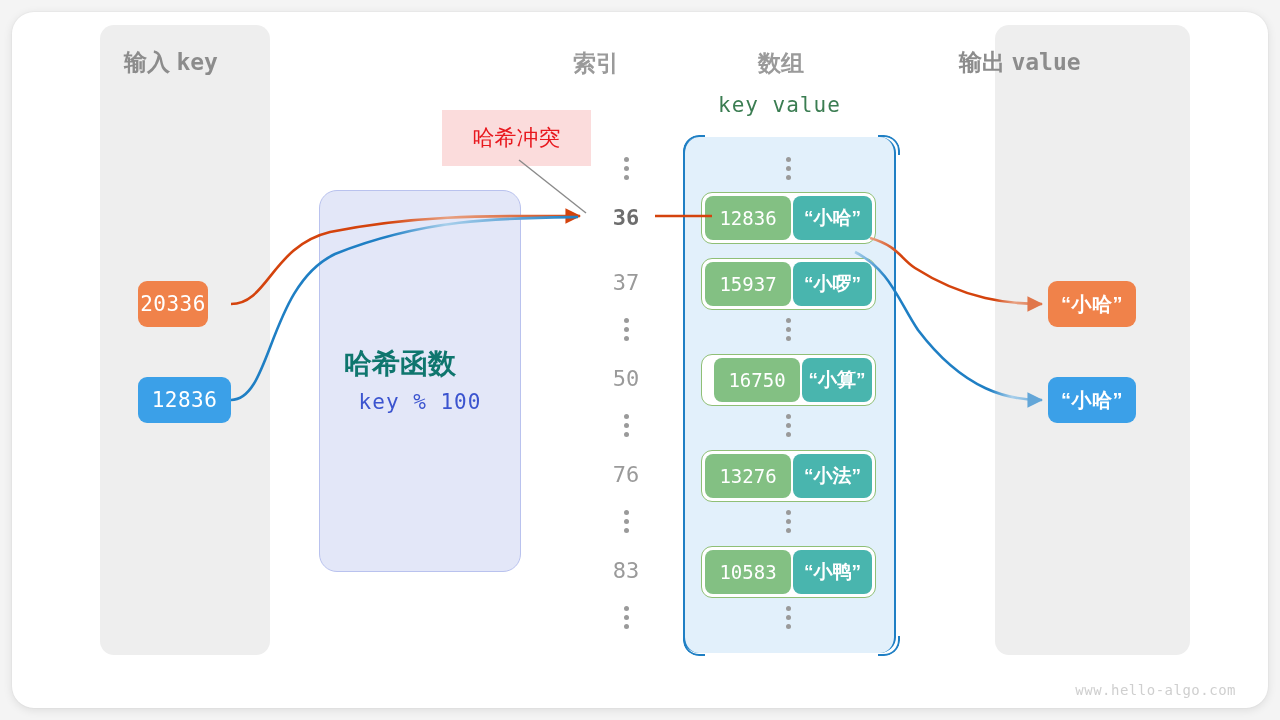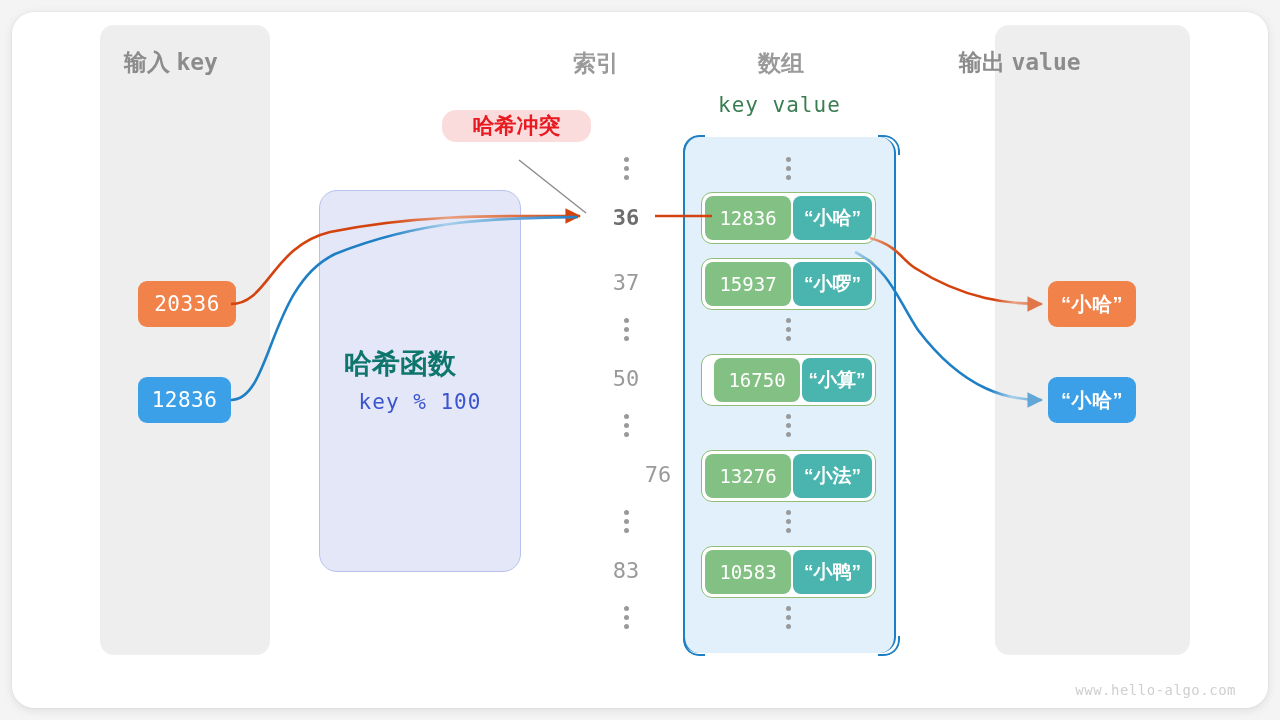--- a/index.html
+++ b/index.html
@@ -97,38 +97,38 @@
   
   .chip {
     position: absolute;
     display: flex; align-items: center; justify-content: center;
     border-radius: 9px;
     color: #ffffff;
     font-size: 21px;
     font-family: "DejaVu Sans Mono", "Liberation Mono", monospace;
     letter-spacing: 0.5px;
   }
-  #key-chip-0 { left: 138px; top: 281px; width: 98px; height: 46px; background: #f0824a; }
+  #key-chip-0 { left: 138px; top: 281px; width: 70px; height: 46px; background: #f0824a; }
   #key-chip-1 { left: 138px; top: 377px; width: 93px; height: 46px; background: #3ba0e8; }
   #val-chip-0 { left: 1048px; top: 281px; width: 88px; height: 46px; background: #f0824a;
                 font-family: "Liberation Sans", sans-serif; font-size: 20px; font-weight: 600; }
   #val-chip-1 { left: 1048px; top: 377px; width: 88px; height: 46px; background: #3ba0e8;
                 font-family: "Liberation Sans", sans-serif; font-size: 20px; font-weight: 600; }
 
   
   #collision-label {
     position: absolute;
     left: 442px; top: 110px;
-    width: 149px; height: 32px;
+    width: 149px; height: 56px;
     background: #fbdcdc;
-    border-radius: 14px;
+    border-radius: 0;
     display: flex; align-items: center; justify-content: center;
     color: #e8191f;
     font-size: 22px;
-    font-weight: bold;
+    font-weight: normal;
   }
 
   
   #array-container {
     position: absolute;
     left: 683px; top: 137px;
     width: 213px; height: 516px;
     background: #e2f0fb;
     border: 2.5px solid #1f7fc4;
     border-top: none; border-bottom: none;
@@ -257,21 +257,21 @@
   <div class="chip" id="key-chip-1">12836</div>
 
   <div class="chip" id="val-chip-0">“小哈”</div>
   <div class="chip" id="val-chip-1">“小哈”</div>
 
   <div id="array-container"></div>
 
   <div class="idx highlight" style="left:596px; top:205px;">36</div>
   <div class="idx" style="left:596px; top:270px;">37</div>
   <div class="idx" style="left:596px; top:366px;">50</div>
-  <div class="idx" style="left:628px; top:462px;">76</div>
+  <div class="idx" style="left:596px; top:462px;">76</div>
   <div class="idx" style="left:596px; top:558px;">83</div>
 
   <div class="dots-v" style="left:623px; top:157px;">
       <i></i>
       <i></i>
       <i></i>
     </div>
   <div class="dots-v" style="left:623px; top:318px;">
       <i></i>
       <i></i>

